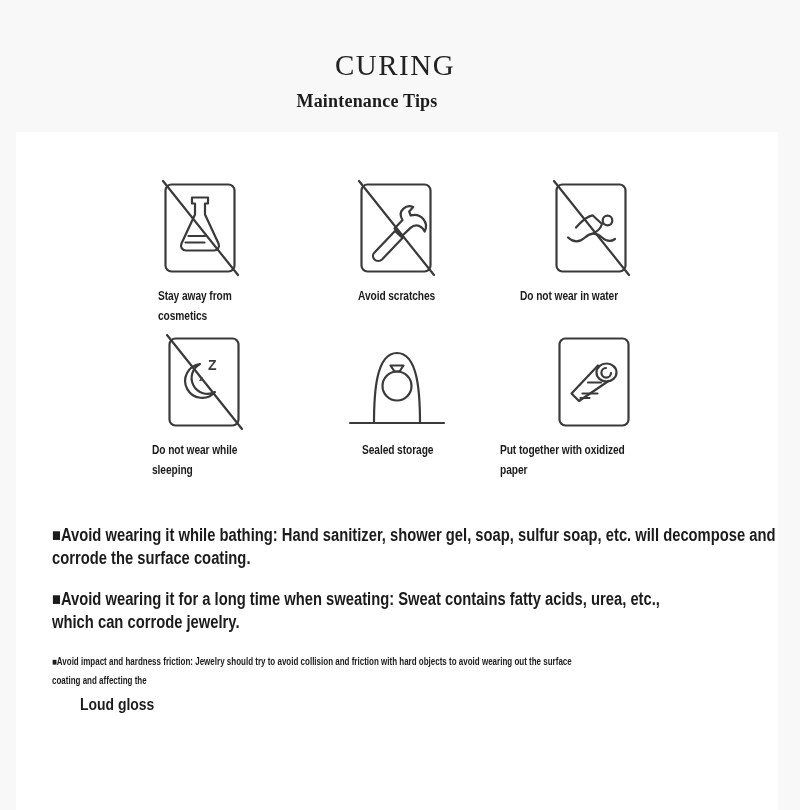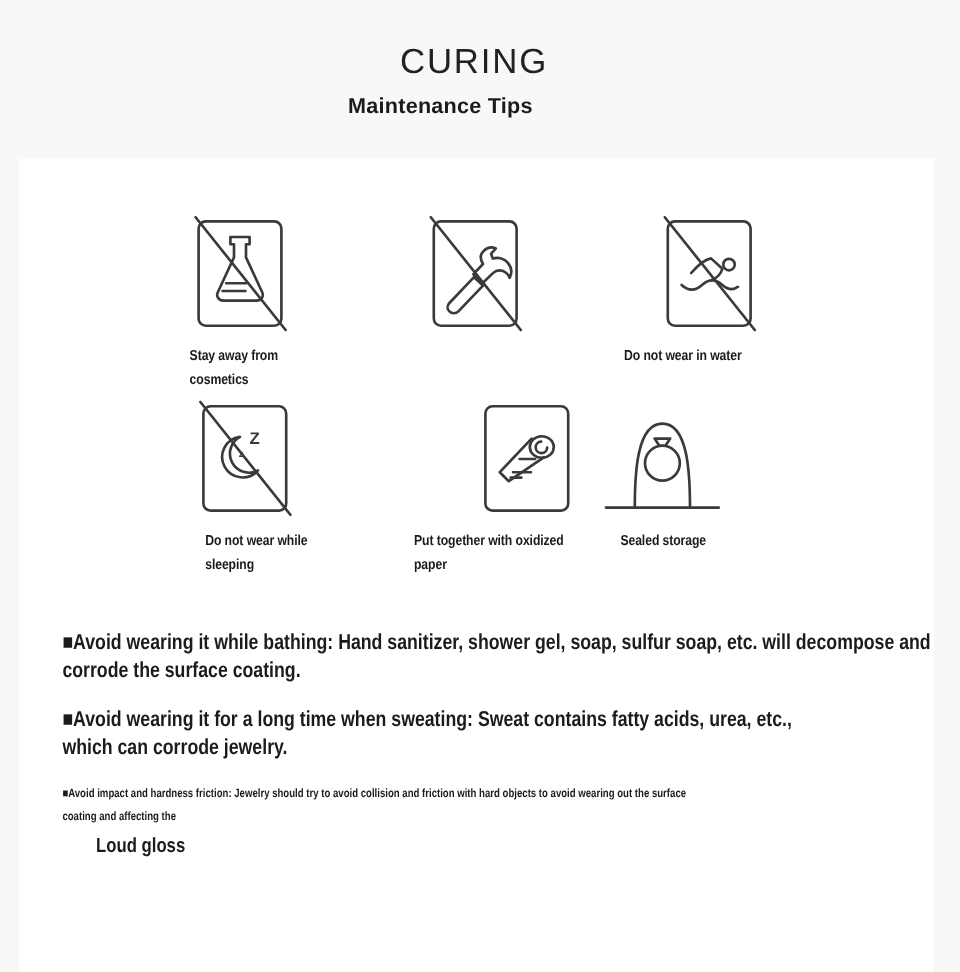--- a/index.html
+++ b/index.html
@@ -9,21 +9,21 @@
   html,body{margin:0;padding:0;}
   body{
     width:800px;height:810px;overflow:hidden;
     background:var(--background);
     font-family:"Liberation Sans","DejaVu Sans",sans-serif;
     color:var(--text);
   }
   .page{position:relative;width:800px;height:810px;}
 
   
-  .hdr{position:absolute;top:36px;left:0;width:800px;text-align:center;}
+  .hdr{position:absolute;top:49px;left:0;width:800px;text-align:center;font-family:Liberation Serif, serif;}
   .hdr h1{
     margin:0;font-size:29px;font-weight:400;letter-spacing:1.5px;color:#222;
     transform:translateX(-5px);
   }
   .hdr .sub{
     margin-top:9px;font-size:18px;font-weight:700;letter-spacing:.2px;
     transform:translateX(-33px);
   }
 
   
@@ -89,20 +89,23 @@
 
       <div class="tip">
         <span class="icon-wrap" style="margin-left:15px">
           <svg width="72" height="90" viewBox="0 0 72 90" fill="none" stroke="currentColor" stroke-width="2.2" stroke-linejoin="round" stroke-linecap="round">
             <rect x="1.5" y="1.5" width="69" height="87" rx="6"></rect>
             <path d="M14.5 69.5 l20.5 -21.5 7.5 7 -20.5 21.5 c-2 2 -5.5 2 -7.5 0 c-2 -2 -2 -5 0 -7 z"></path>
             <path d="M34.5 45.5 l8 -8.5 c-2.5 -4 -2.3 -8.2 0.7 -11.1 c2.6 -2.5 6.6 -3.4 10 -1.9 l-4 4.5 1.5 4 c4.6 -1.4 9.6 0 12.5 3.5 c3 3.6 3.6 8.5 1.5 12.5 c-1 -2.5 -3 -4.6 -5.5 -5.6 c-3 -1.1 -6.1 -0.4 -8.4 1.7 l-8.8 8.4 z"></path>
             <line x1="-1" y1="-2" x2="74" y2="92"></line>
           </svg>
         </span>
+        <div class="lab" style="margin-left:13px">
+          <div class="lab-line">Avoid scratches</div>
+        </div>
       </div>
 
       <div class="tip">
         <span class="icon-wrap" style="margin-left:55px">
           <svg width="72" height="90" viewBox="0 0 72 90" fill="none" stroke="currentColor" stroke-width="2.2" stroke-linejoin="round" stroke-linecap="round">
             <rect x="1.5" y="1.5" width="69" height="87" rx="6"></rect>
             <circle cx="52.5" cy="37.5" r="4.8"></circle>
             <path d="M21 44.5 c6 -7 12.5 -11.5 16.5 -12.2 l9.5 8.7 c-1.5 4.5 -4.5 7.5 -8.5 9"></path>
             <path d="M13 54.5 c5.5 5 11.5 5 17 0 c5.5 -5 11.5 -5 17 0 c4.5 4 9 4.5 13 1.5"></path>
             <line x1="-1" y1="-2" x2="74" y2="92"></line>
@@ -116,54 +119,54 @@
       <div class="tip">
         <span class="icon-wrap" style="margin-left:18px">
           <svg width="72" height="90" viewBox="0 0 72 90" fill="none" stroke="currentColor" stroke-width="2.2" stroke-linejoin="round" stroke-linecap="round">
             <rect x="1.5" y="1.5" width="69" height="87" rx="6"></rect>
             <path d="M32 27 a17 17 0 1 0 15 28 a14.5 14.5 0 0 1 -15 -28 z"></path>
             <text x="40" y="33" font-size="14" font-weight="bold" fill="currentColor" stroke="none">Z</text>
             <text x="31" y="44" font-size="8" font-weight="bold" fill="currentColor" stroke="none">z</text>
             <line x1="-1" y1="-2" x2="74" y2="92"></line>
           </svg>
         </span>
-        <div class="lab" style="margin-left:21px">
+        <div class="lab" style="margin-left:2px">
           <div class="lab-line">Do not wear while</div>
           <div class="lab-line">sleeping</div>
+        </div>
+      </div>
+
+      <div class="tip">
+        <span class="icon-wrap" style="margin-left:0">
+          <svg width="104" height="90" viewBox="0 0 104 90" fill="none" stroke="currentColor" stroke-width="2.2" stroke-linejoin="round" stroke-linecap="round">
+            <path d="M29 86 c0 -30 2 -70 23 -70 c21 0 23 40 23 70"></path>
+            <line x1="5" y1="86" x2="99" y2="86"></line>
+            <circle cx="52" cy="49" r="14.5"></circle>
+            <path d="M45.5 28.5 h13 l-4 6 h-5 z"></path>
+            <line x1="-1" y1="-2" x2="74" y2="92" stroke="none"></line>
+          </svg>
+        </span>
+        <div class="lab" style="margin-left:17px">
+          <div class="lab-line">Sealed storage</div>
         </div>
       </div>
 
       <div class="tip">
         <span class="icon-wrap" style="margin-left:58px">
           <svg width="72" height="90" viewBox="0 0 72 90" fill="none" stroke="currentColor" stroke-width="2.2" stroke-linejoin="round" stroke-linecap="round">
             <rect x="1.5" y="1.5" width="69" height="87" rx="6"></rect>
             <path d="M40 28.5 L13.5 56.5 l7.5 7.5 L50.5 44"></path>
             <ellipse cx="48.5" cy="35.5" rx="10" ry="9"></ellipse>
             <path d="M48 31 a4.8 4.8 0 1 0 5 5"></path>
             <path d="M30 45.5 h13 M24.5 56.5 h15 M22.5 61 h9"></path>
           </svg>
         </span>
         <div class="lab" style="margin-left:0">
           <div class="lab-line">Put together with oxidized</div>
           <div class="lab-line">paper</div>
-        </div>
-      </div>
-
-      <div class="tip">
-        <span class="icon-wrap" style="margin-left:0">
-          <svg width="104" height="90" viewBox="0 0 104 90" fill="none" stroke="currentColor" stroke-width="2.2" stroke-linejoin="round" stroke-linecap="round">
-            <path d="M29 86 c0 -30 2 -70 23 -70 c21 0 23 40 23 70"></path>
-            <line x1="5" y1="86" x2="99" y2="86"></line>
-            <circle cx="52" cy="49" r="14.5"></circle>
-            <path d="M45.5 28.5 h13 l-4 6 h-5 z"></path>
-            <line x1="-1" y1="-2" x2="74" y2="92" stroke="none"></line>
-          </svg>
-        </span>
-        <div class="lab" style="margin-left:17px">
-          <div class="lab-line">Sealed storage</div>
         </div>
       </div>
 
     </div>
 
     <div class="notes">
 
       <div class="note">
         <div class="nl">■Avoid wearing it while bathing: Hand sanitizer, shower gel, soap, sulfur soap, etc. will decompose and</div>
         <div class="nl">corrode the surface coating.</div>

